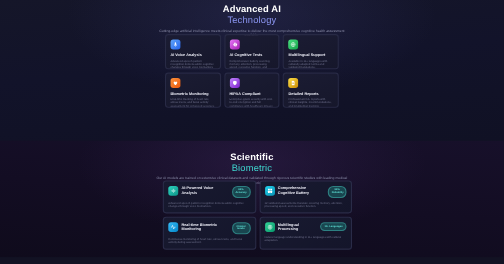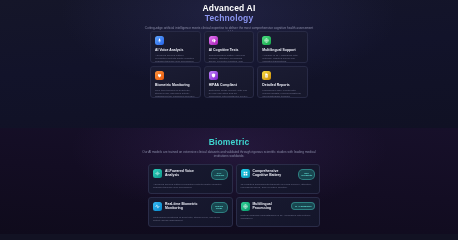--- a/index.html
+++ b/index.html
@@ -49,21 +49,21 @@
 
   .h-line1 {
     font-size: 8.5px;
     font-weight: bold;
     letter-spacing: .15px;
     color: #ffffff;
     line-height: 10px;
   }
   .h-line2 {
     font-size: 8.5px;
-    font-weight: bold;
+    font-weight: normal;
     letter-spacing: .15px;
     line-height: 10px;
   }
   .h-ai2  { color: #8b95f0; }
   .h-sci2 { color: #3fd6d0; }
 
   .sec-sub {
     margin: 3px auto 0;
     width: 182px;
     font-size: 3.1px;
@@ -266,20 +266,21 @@
         <div class="ai-title">Detailed Reports</div>
         <div class="ai-desc">Professional PDF reports with clinical insights, recommendations, and longitudinal tracking.</div>
       </div>
 
     </div>
   </div>
 
   <div class="section-sci">
 
     <div class="sec-head" style="padding-top:9px;">
+      <div class="h-line1">Scientific</div>
       <div class="h-line2 h-sci2">Biometric</div>
       <div class="sec-sub">Our AI models are trained on extensive clinical datasets and validated through rigorous scientific studies with leading medical institutions worldwide.</div>
     </div>
   </div>
 
   <div class="sci-grid">
 
     <div class="sci-card">
       <div class="sci-top">
         <div class="sci-ico" style="background:linear-gradient(135deg,#2dd4bf,#0d9488);">

